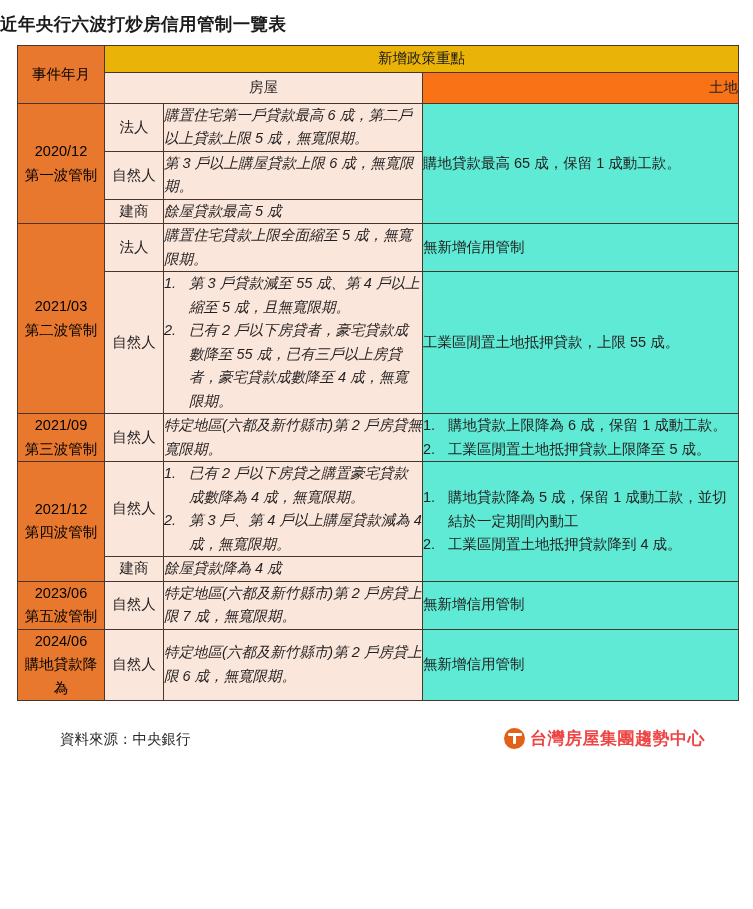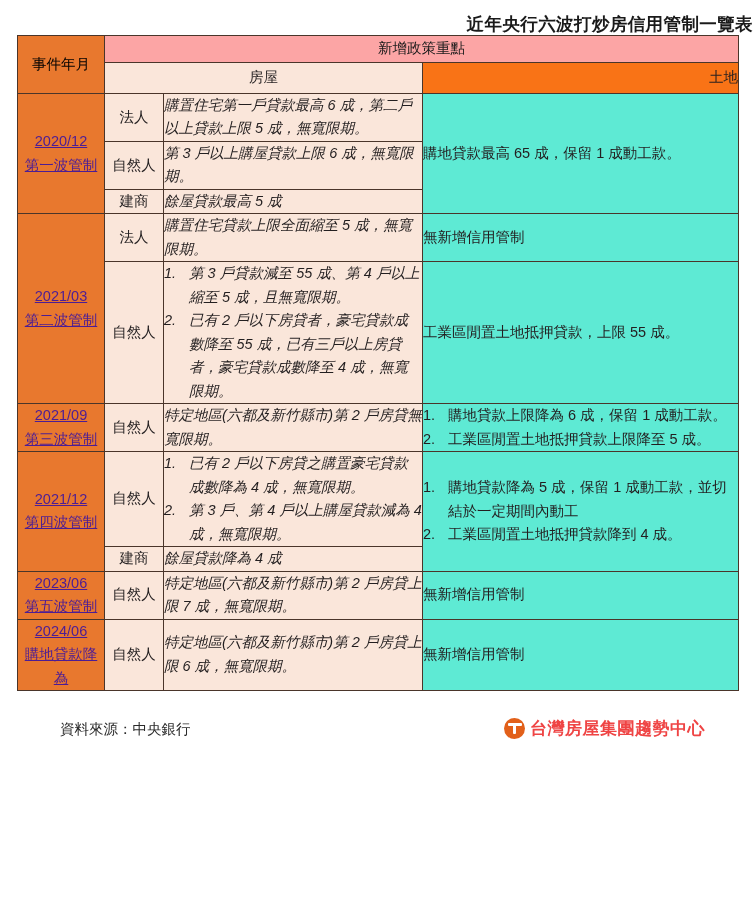--- a/index.html
+++ b/index.html
@@ -14,46 +14,47 @@
     color: #231f20;
     overflow: hidden;
   }
   .page {
     position: relative;
     width: 753px;
     height: 909px;
     box-sizing: border-box;
   }
   .title {
-    text-align: right;
+    text-align: left;
     font-size: 17.5px;
     font-weight: bold;
     letter-spacing: 0.4px;
     color: #1a1a1a;
     padding-top: 14px;
+    padding-bottom: 10px;
     line-height: 1.2;
   }
   table.grid {
     border-collapse: collapse;
     table-layout: fixed;
     margin-left: 17px;
     width: 721px;
     border: 1px solid #3b2a20;
   }
   table.grid td, table.grid th {
     border: 1px solid #4a352a;
     padding: 0;
     vertical-align: middle;
     font-weight: normal;
     font-size: 14.5px;
     line-height: 1.62;
   }
   
   .hdr-orange {
-    background: #fca5a5;
+    background: #eab308;
     color: #1a1a1a;
     text-align: center;
     font-size: 15px;
     height: 26px;
   }
   .hdr-event {
     background: #E8782E;
     color: #000000;
     text-align: center;
     font-size: 15px;
@@ -66,26 +67,25 @@
   }
   .hdr-land {
     background: #f97316;
     text-align: right;
     font-size: 15px;
     height: 30px;
   }
   
   .c-event {
     background: #E8782E;
-    color: #4c1d95;
+    color: #000000;
     text-align: center;
     font-size: 14.5px;
     line-height: 1.45;
     padding: 2px 0;
-    text-decoration: underline;
   }
   .c-type {
     background: #FAE6DA;
     text-align: center;
     font-size: 14px;
   }
   .c-house {
     background: #FAE6DA;
     padding: 4px 6px 4px 7px;
     text-align: left;

